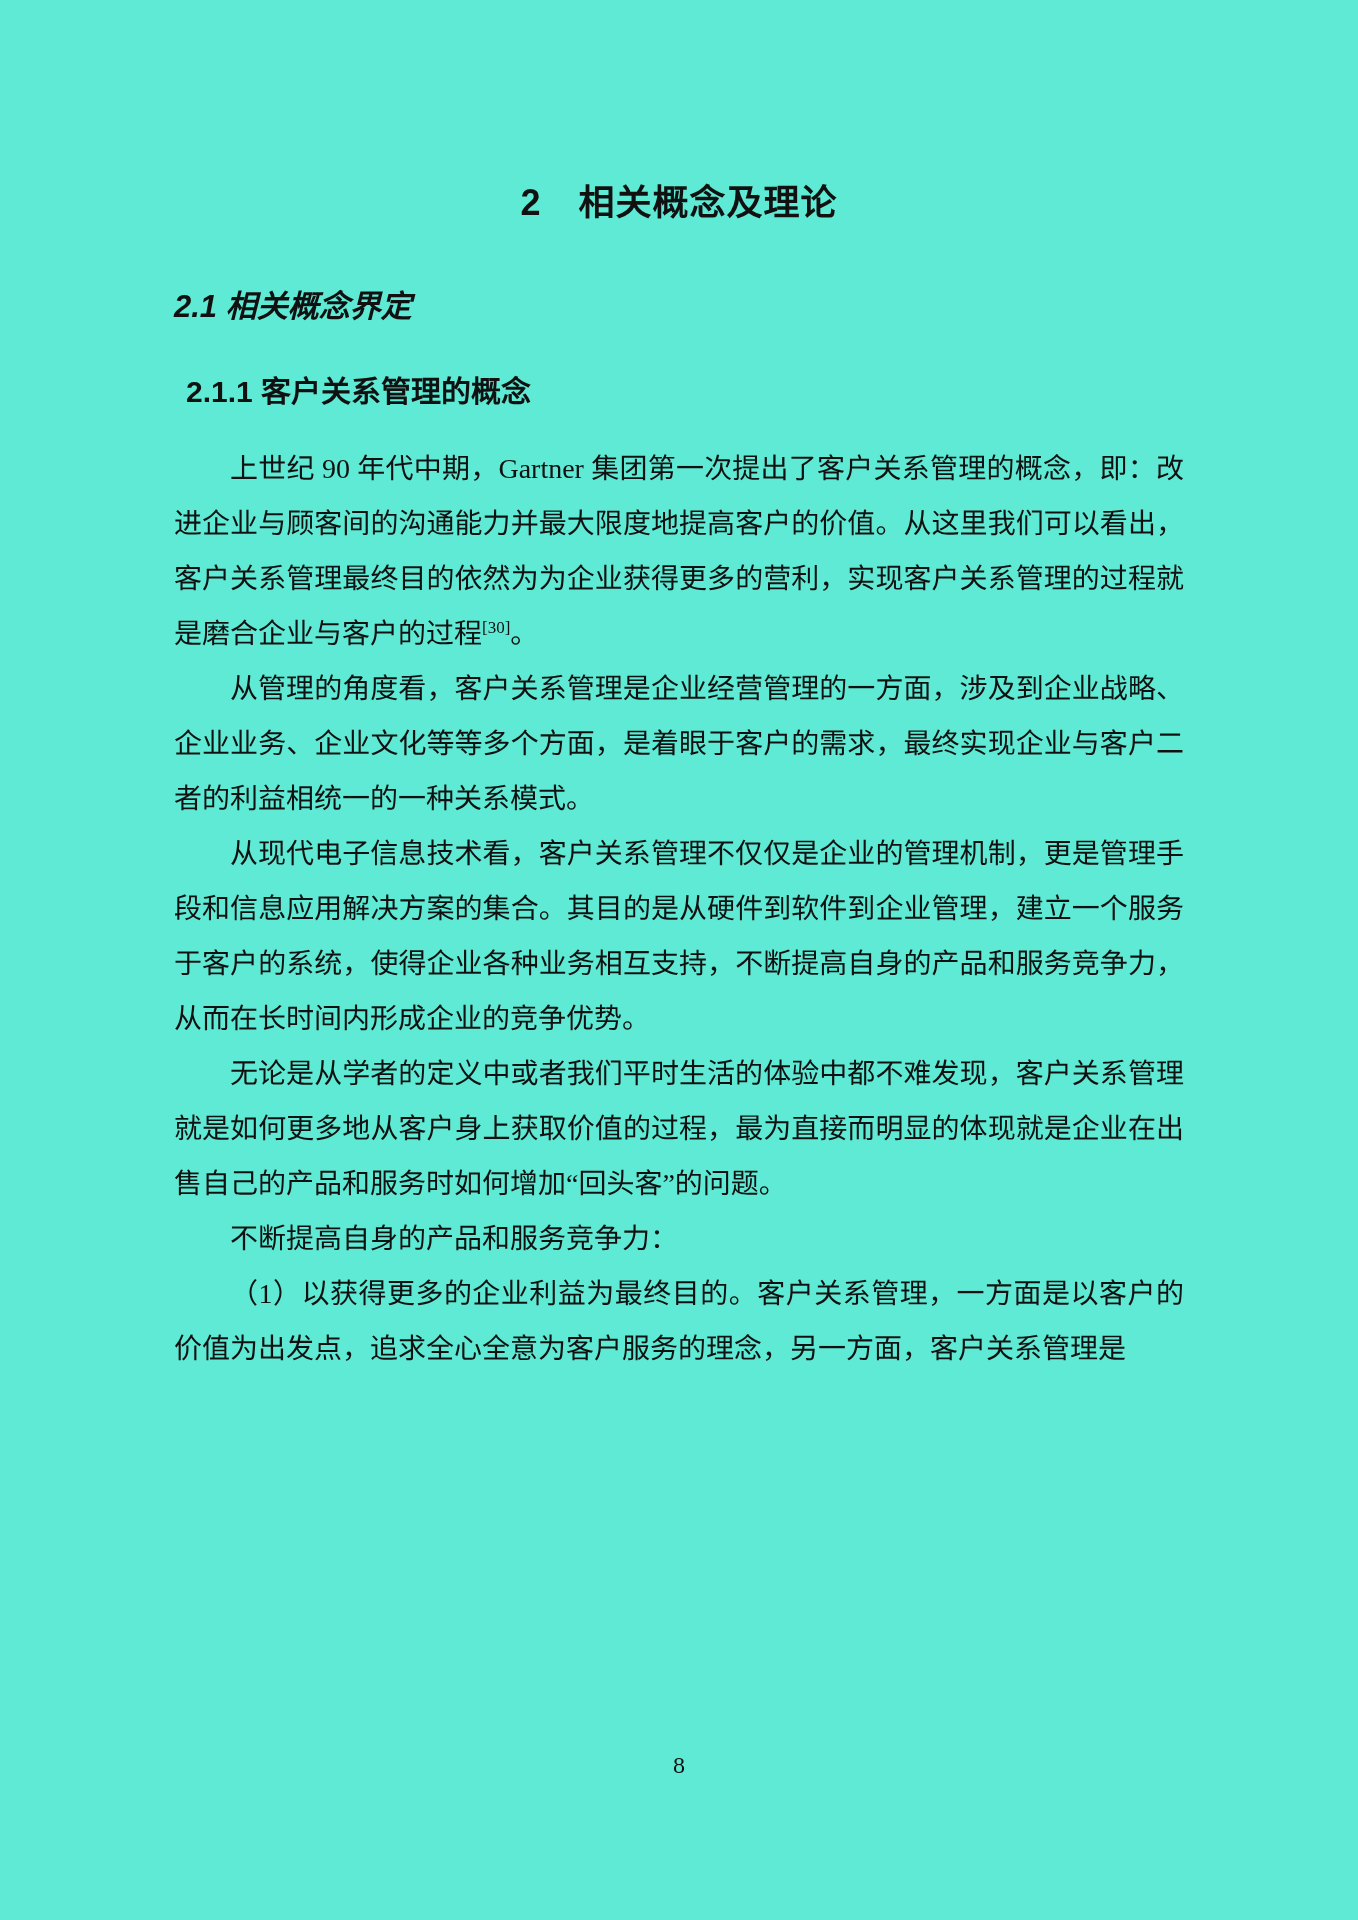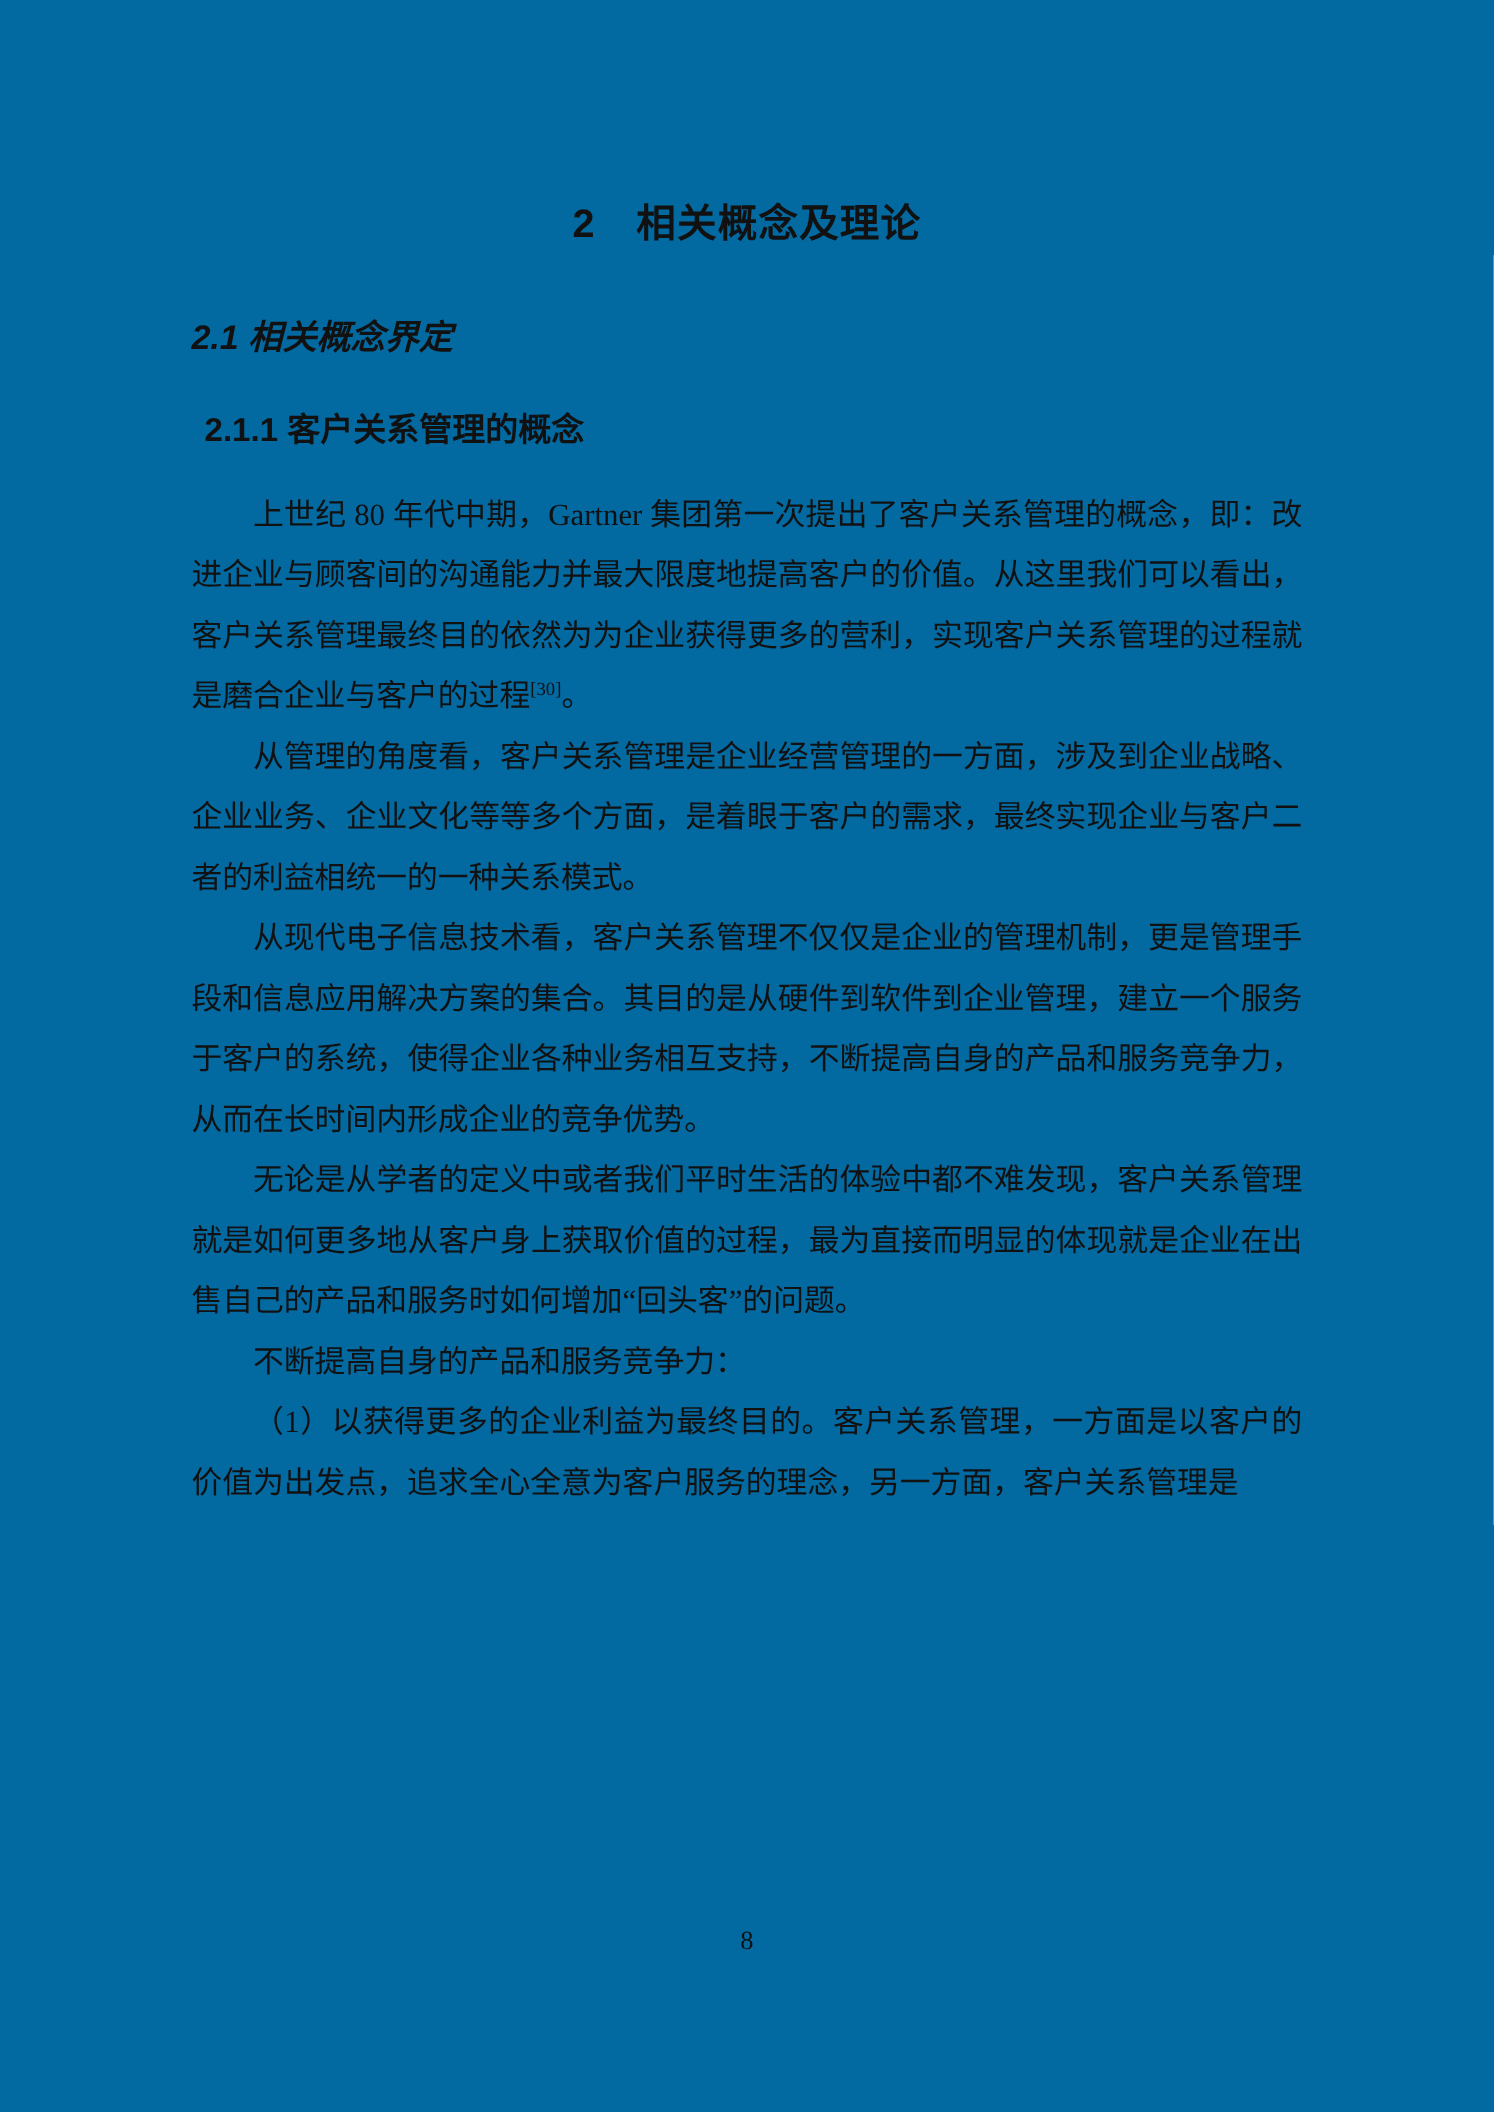--- a/index.html
+++ b/index.html
@@ -3,21 +3,21 @@
 <meta charset="utf-8">
 <style>
   * { box-sizing: border-box; }
   html, body { margin: 0; padding: 0; background: #ffffff; }
 
   .page {
     position: relative;
     width: 1358px;
     height: 1920px;
     margin: 0 auto;
-    background: #0369a1;
+    background: #5eead4;
     color: #111111;
     padding: 178px 174px 0 174px;
     overflow: hidden;
   }
 
   
   .chapter-title {
     font-family: "Liberation Sans", "DejaVu Sans", sans-serif;
     font-weight: 700;
     font-size: 36px;
@@ -82,21 +82,21 @@
 
 <div class="page">
 
   <h1 class="chapter-title">2　相关概念及理论</h1>
 
   <h2 class="h2-heading">2.1 相关概念界定</h2>
 
   <h3 class="h3-heading">2.1.1 客户关系管理的概念</h3>
 
 
-  <p class="body-para"><span>上世纪 80 年代中期，Gartner 集团第一次提出了客户关系管理的概念，即：改进企业与顾客间的沟通能力并最大限度地提高客户的价值。从这里我们可以看出，客户关系管理最终目的依然为为企业获得更多的营利，实现客户关系管理的过程就是磨合企业与客户的过程</span><sup>[30]</sup><span>。</span></p>
+  <p class="body-para"><span>上世纪 90 年代中期，Gartner 集团第一次提出了客户关系管理的概念，即：改进企业与顾客间的沟通能力并最大限度地提高客户的价值。从这里我们可以看出，客户关系管理最终目的依然为为企业获得更多的营利，实现客户关系管理的过程就是磨合企业与客户的过程</span><sup>[30]</sup><span>。</span></p>
 
   <p class="body-para">从管理的角度看，客户关系管理是企业经营管理的一方面，涉及到企业战略、企业业务、企业文化等等多个方面，是着眼于客户的需求，最终实现企业与客户二者的利益相统一的一种关系模式。</p>
 
   <p class="body-para">从现代电子信息技术看，客户关系管理不仅仅是企业的管理机制，更是管理手段和信息应用解决方案的集合。其目的是从硬件到软件到企业管理，建立一个服务于客户的系统，使得企业各种业务相互支持，不断提高自身的产品和服务竞争力，从而在长时间内形成企业的竞争优势。</p>
 
   <p class="body-para">无论是从学者的定义中或者我们平时生活的体验中都不难发现，客户关系管理就是如何更多地从客户身上获取价值的过程，最为直接而明显的体现就是企业在出售自己的产品和服务时如何增加“回头客”的问题。</p>
 
 
   <p class="body-para">不断提高自身的产品和服务竞争力：</p>
 

